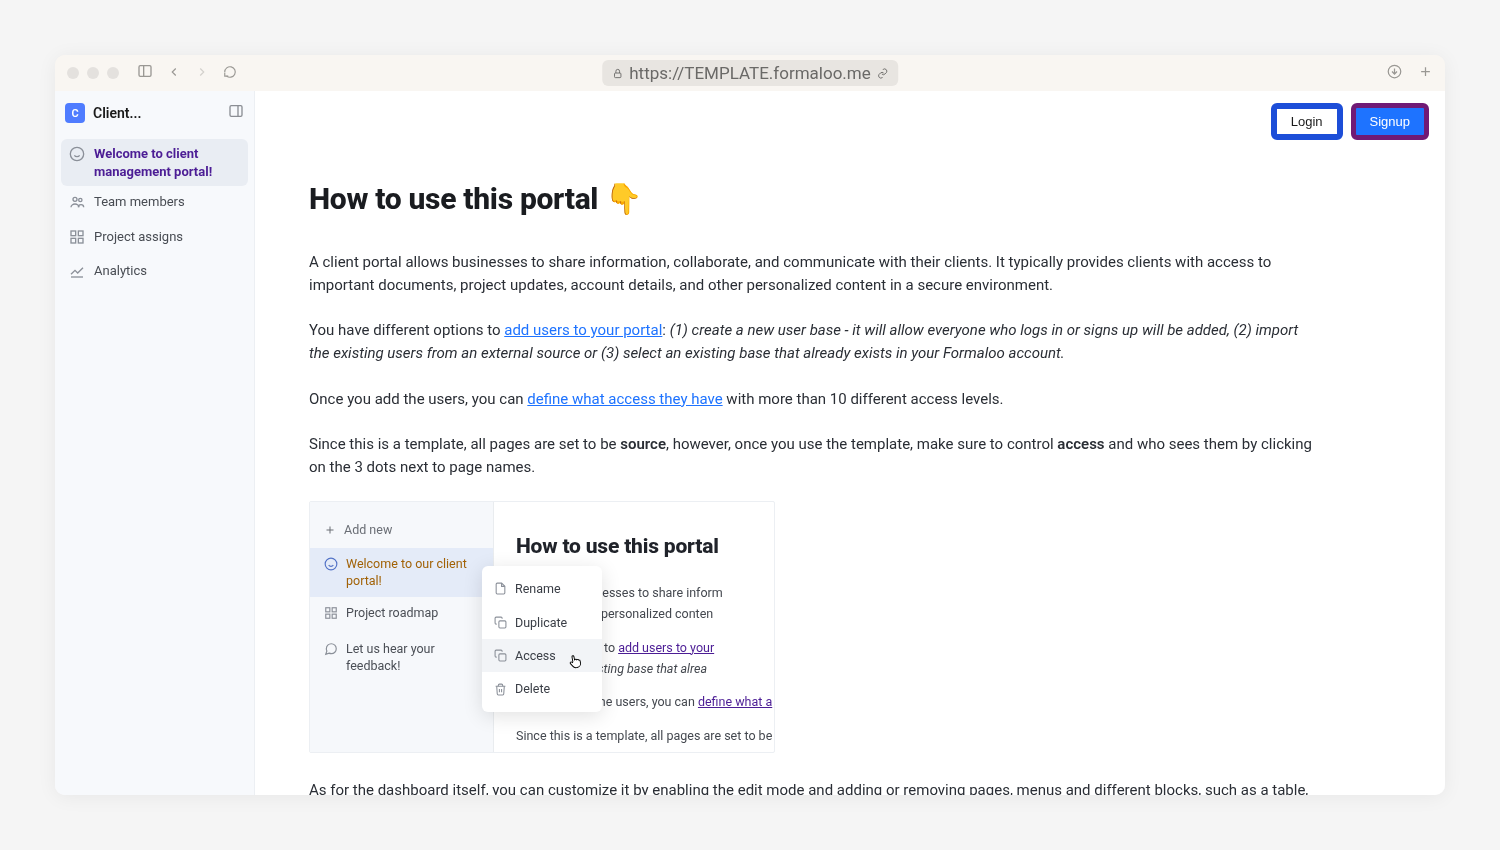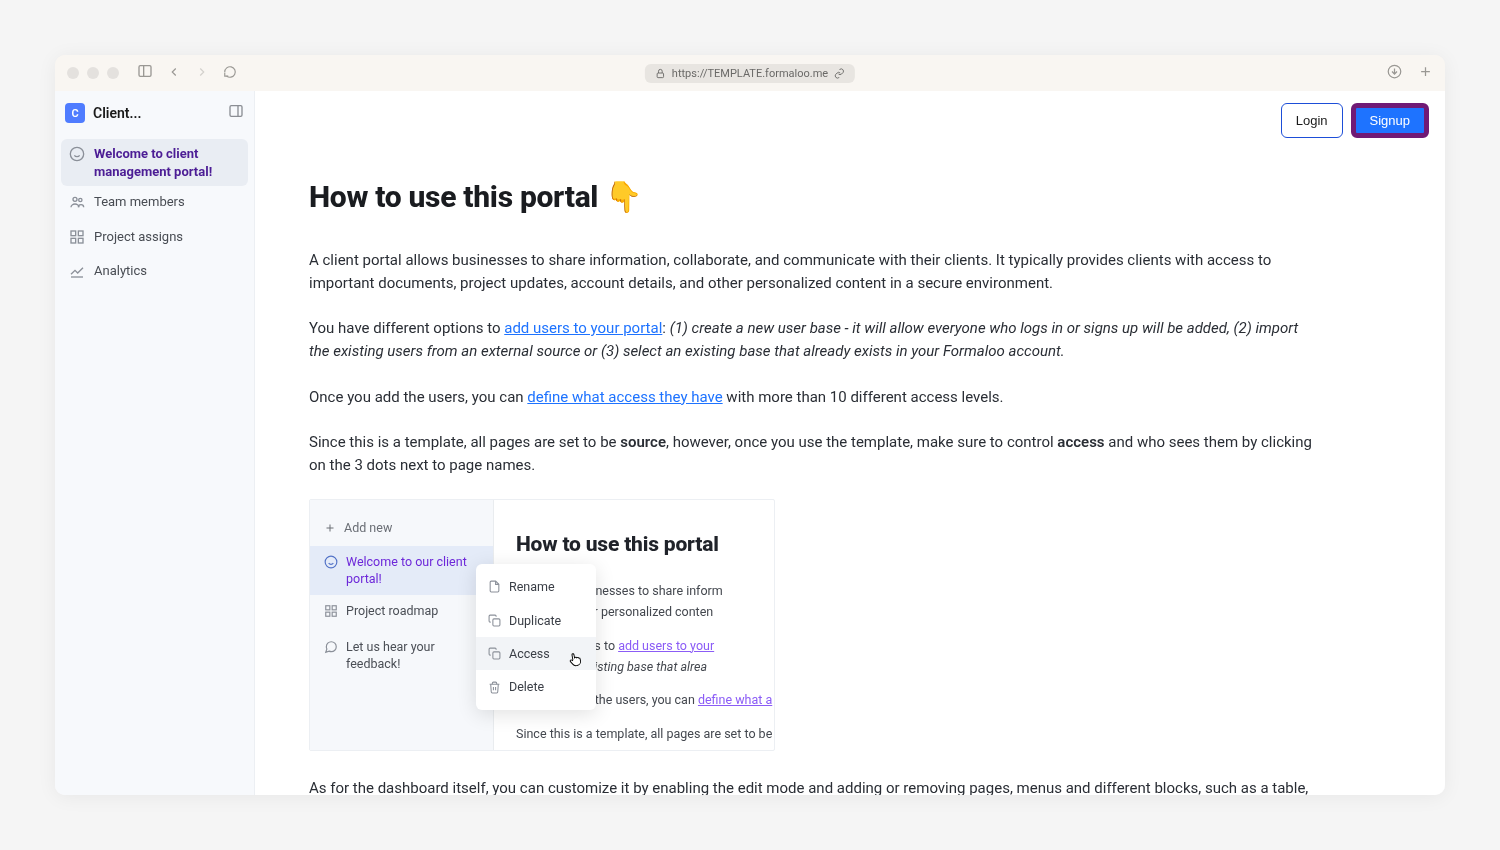--- a/index.html
+++ b/index.html
@@ -34,21 +34,21 @@
 .chrome-controls { display: flex; gap: 14px; margin-left: 18px; align-items: center; color: #9a9894; }
 .chrome-controls svg { width: 14px; height: 14px; }
 .chrome-controls .sidebar-icon svg { width:16px; height:16px; }
 .url-bar {
   position: absolute;
   left: 50%; transform: translateX(-50%);
   display: flex; align-items: center; gap: 6px;
   background: #e8e5e1;
   padding: 3px 10px;
   border-radius: 6px;
-  font-size: 11px;
+  font-size: 17px;
   color: #6a6967;
 }
 .url-bar svg { width: 11px; height: 11px; }
 .chrome-right { margin-left: auto; display: flex; gap: 16px; color: #9a9894; }
 
 .app-body { flex:1; display: flex; background:#f7f9fc; overflow:hidden; }
 
 .sidebar {
   width: 200px;
   background: #f7f9fc;
@@ -75,21 +75,21 @@
   font-size: 13px; color:#484c53; cursor:pointer;
   line-height:1.35;
 }
 .nav-item.active { background: #e9edf3; font-weight:700; color:#4c1d95; }
 .nav-item .nav-icon { width:16px; color:#8b9099; flex-shrink:0; margin-top:1px; }
 
 .content-wrap { flex:1; display:flex; flex-direction:column; overflow:auto; background:#fff;}
 
 .content-header { display:flex; justify-content:flex-end; padding: 12px 16px; }
 .btn-login {
-  background:#fff; border:1px solid #1d4ed8; color:#1a1a1a;
+  background:#fff; border:6px solid #1d4ed8; color:#1a1a1a;
   padding: 5px 14px; border-radius:6px; font-size:13px; cursor:pointer;
 }
 .btn-signup {
   background:#1e73ff; border:5px solid #701a75; color:#fff;
   padding: 5px 14px; border-radius:6px; font-size:13px; cursor:pointer;
 }
 .article {
   padding: 24px 54px 40px 54px;
   max-width: 1120px;
   color:#2a2e35;
@@ -109,31 +109,31 @@
   background:#fff;
   margin: 6px 0 26px 0;
   display:flex; overflow:hidden;
   font-size:12.5px;
   position:relative;
 }
 .es-sidebar { width: 184px; background:#f6f8fb; border-right:1px solid #e9ecef; padding-top:10px;}
 .es-addnew { display:flex; align-items:center; gap:8px; padding:8px 14px; color:#6a6e75; font-size:12.5px;}
 .es-addnew svg { width:12px; height:12px; }
 .es-item { display:flex; gap:8px; padding:8px 14px; color:#4b4f56; line-height:1.35;}
-.es-item.active { background:#e4ebf8; color:#6d28d9; }
+.es-item.active { background:#e4ebf8; color:#a16207; }
 .es-item .es-icon { width:14px; flex-shrink:0; color:#8b9099; margin-top:1px;}
 .es-item.active .es-icon { color:#5373c7;}
 .es-main { flex:1; padding: 28px 0 0 22px; color:#20232a; position:relative; overflow:hidden;}
 .es-main h2 { font-size:21px; font-weight:800; margin-bottom:20px; letter-spacing:-0.2px;}
 .es-main p { font-size:12.5px; margin-bottom:14px; color:#44484f; white-space:nowrap; }
-.es-main a { color:#8b5cf6; text-decoration:underline;}
+.es-main a { color:#4c1d95; text-decoration:underline;}
 
 .context-menu {
   position:absolute;
-  left: 166px; top: 64px;
+  left: 172px; top: 64px;
   width: 120px;
   background:#fff;
   border-radius:6px;
   box-shadow: 0 4px 20px rgba(0,0,0,0.12);
   padding:6px 0;
   z-index:3;
 }
 .cm-item { display:flex; align-items:center; gap:8px; padding:7px 12px; font-size:12.5px; color:#3a3e46; cursor:pointer;}
 .cm-item.hover { background:#f2f4f7; }
 .cm-item svg { width:13px; height:13px; color:#8b9099; }

